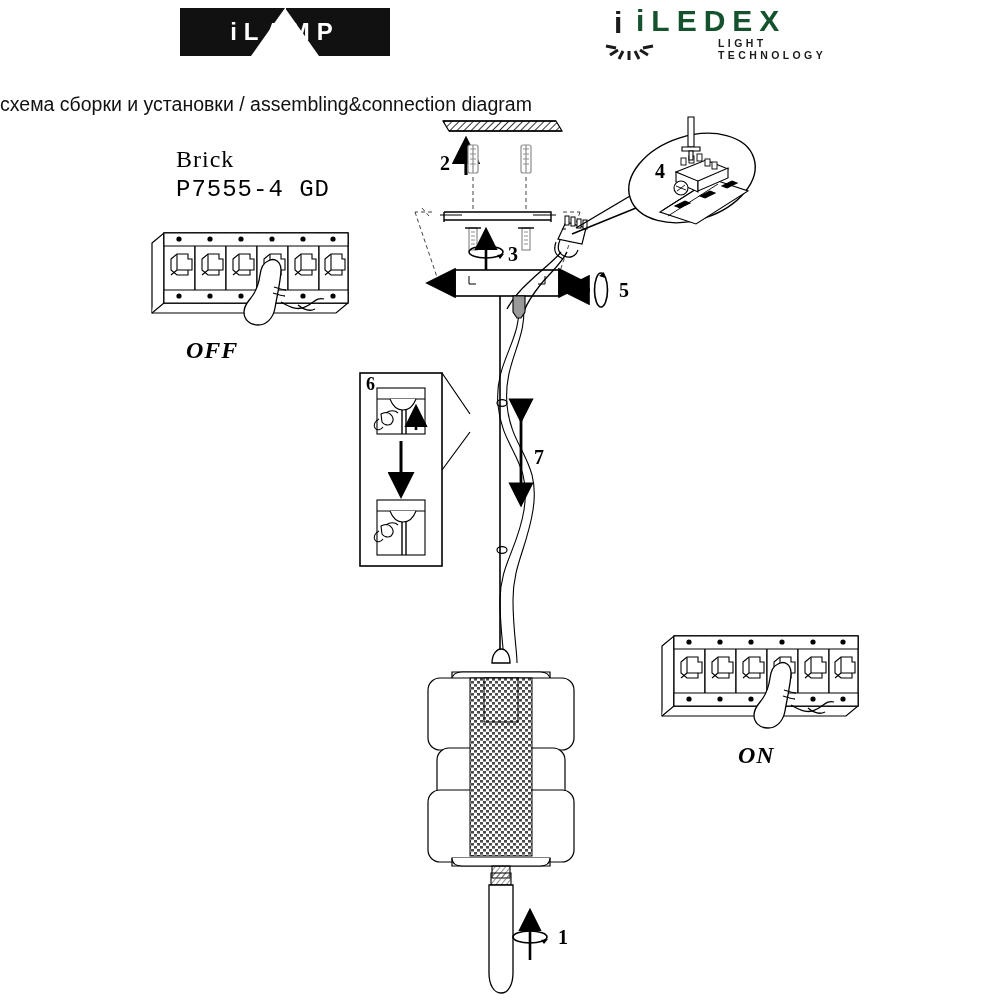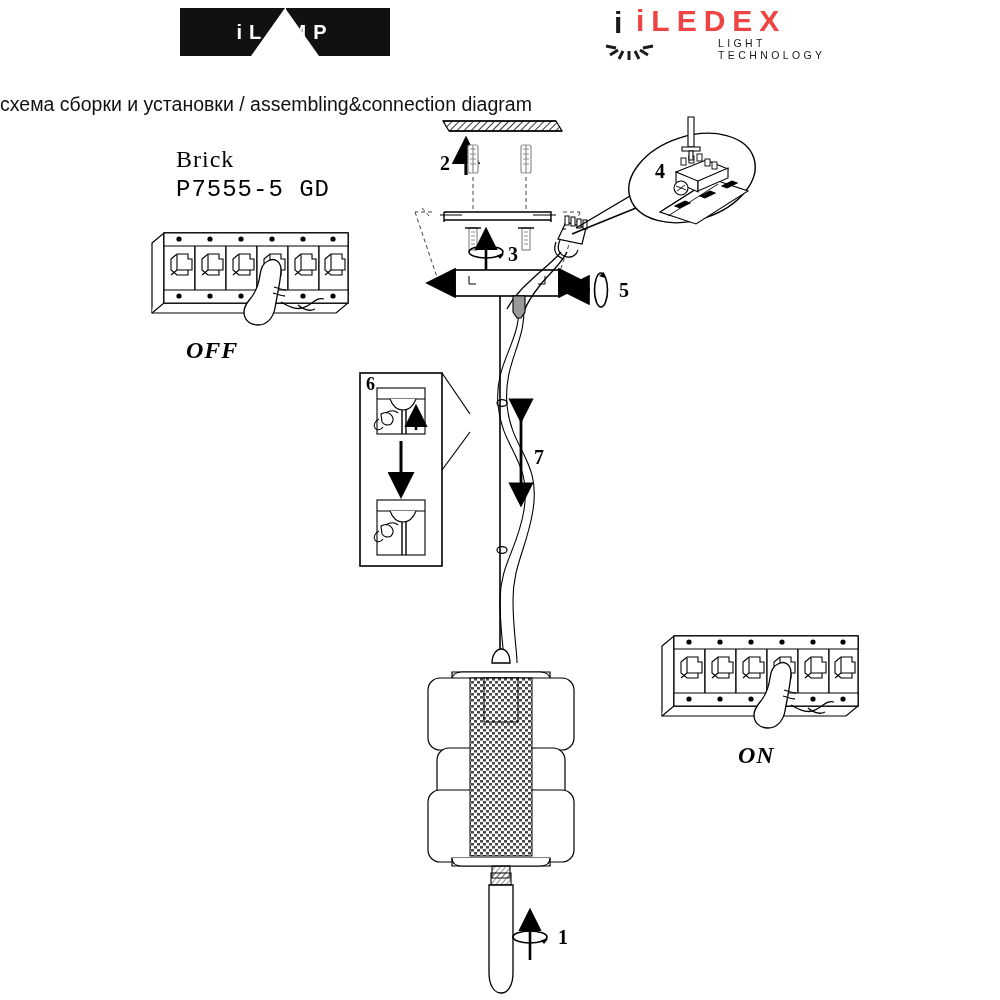--- a/index.html
+++ b/index.html
@@ -6,25 +6,25 @@
   body{width:1000px;height:1000px;font-family:"Liberation Sans",sans-serif;color:#000;}
   #page{position:relative;width:1000px;height:1000px;overflow:hidden;background:#fff;}
   .abs{position:absolute;}
 
   
   #ilamp-logo{left:180px;top:8px;width:210px;height:48px;background:#111;}
   #ilamp-logo .lamp-cut{position:absolute;left:50%;top:0;transform:translateX(-50%);width:0;height:0;
      border-left:34px solid transparent;border-right:34px solid transparent;border-bottom:48px solid #fff;}
   #ilamp-logo .lamp-stem{position:absolute;left:50%;top:0;width:1px;height:16px;background:#fff;}
   #ilamp-logo .txt{position:absolute;left:0;top:0;width:100%;height:48px;line-height:48px;text-align:center;
-     color:#fff;font-size:20px;letter-spacing:7px;font-weight:600;}
+     color:#fff;font-size:24px;letter-spacing:7px;font-weight:600;}
 
   #iledex-logo{left:600px;top:4px;width:240px;height:56px;}
-  #iledex-word{position:absolute;left:36px;top:0;font-size:30px;letter-spacing:7px;font-weight:700;color:#ef4444;}
-  #iledex-tag{position:absolute;left:118px;top:33px;font-size:10.5px;letter-spacing:3.4px;font-weight:400;color:#1b1b1b;}
+  #iledex-word{position:absolute;left:36px;top:0;font-size:30px;letter-spacing:7px;font-weight:700;color:#14532d;}
+  #iledex-tag{position:absolute;left:118px;top:33px;font-size:10.5px;letter-spacing:3.4px;font-weight:700;color:#1b1b1b;}
   #iledex-i{position:absolute;left:14px;top:2px;font-size:30px;font-weight:700;color:#1b1b1b;}
 
   #diagram-title{left:0;top:93px;width:1000px;text-align:left;font-size:19.5px;color:#111;}
 
   #product-name{left:176px;top:146px;font-family:Liberation Serif, serif;font-size:24px;letter-spacing:1px;}
   #product-code{left:176px;top:176px;font-family:"Liberation Mono",monospace;font-size:24px;letter-spacing:1px;}
 
   .step-num{font-family:"Liberation Serif",serif;font-size:20px;font-weight:700;}
   .onoff-label{font-family:"Liberation Serif",serif;font-size:24px;font-weight:700;letter-spacing:1px;font-style:italic;}
   svg{display:block;overflow:visible;}
@@ -52,21 +52,21 @@
         <line x1="25" y1="26" x2="25" y2="17"></line>
         <line x1="35" y1="25" x2="31" y2="17"></line>
         <line x1="44" y1="21" x2="36" y2="16"></line>
         <line x1="49" y1="12" x2="39" y2="14"></line>
       </g>
     </svg>
   </div>
 
   <div class="abs" id="diagram-title">схема сборки и установки / assembling&amp;connection diagram</div>
   <div class="abs" id="product-name">Brick</div>
-  <div class="abs" id="product-code">P7555-5 GD</div>
+  <div class="abs" id="product-code">P7555-4 GD</div>
 
   <svg class="abs" style="left:148px;top:225px;" width="210" height="110">
     <g fill="#fff" stroke="#000" stroke-width="1.2">
       <path d="M4 18 L16 8 L200 8 L200 78 L188 88 L4 88 Z"></path>
       <path d="M16 8 L16 78 L4 88 M16 78 L200 78"></path>
       <g>
         <rect x="16" y="8" width="31" height="70"></rect>
           <rect x="47" y="8" width="31" height="70"></rect>
         <rect x="78" y="8" width="31" height="70"></rect>
           <rect x="109" y="8" width="31" height="70"></rect>

